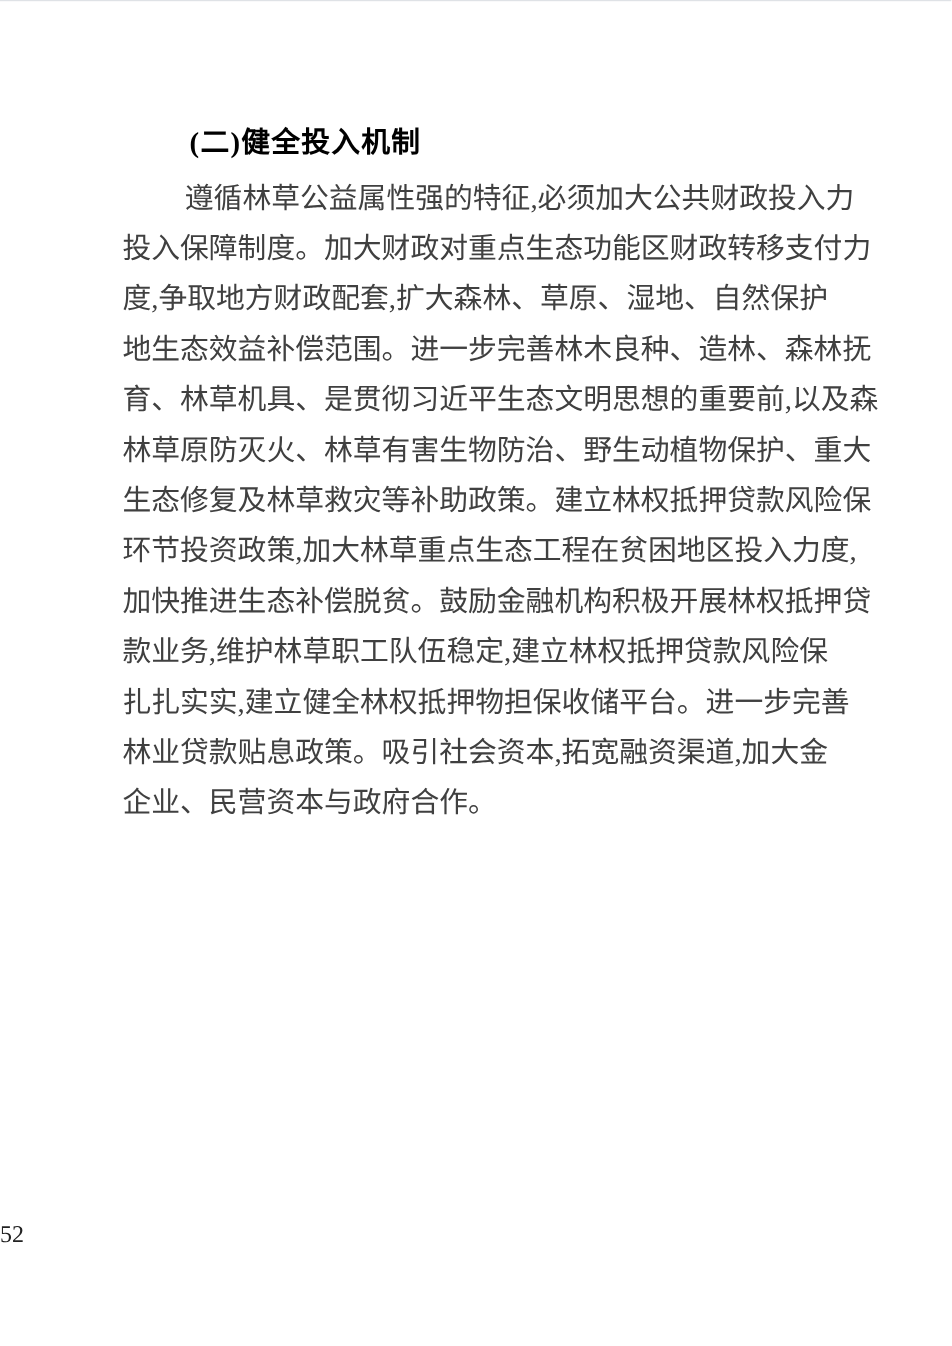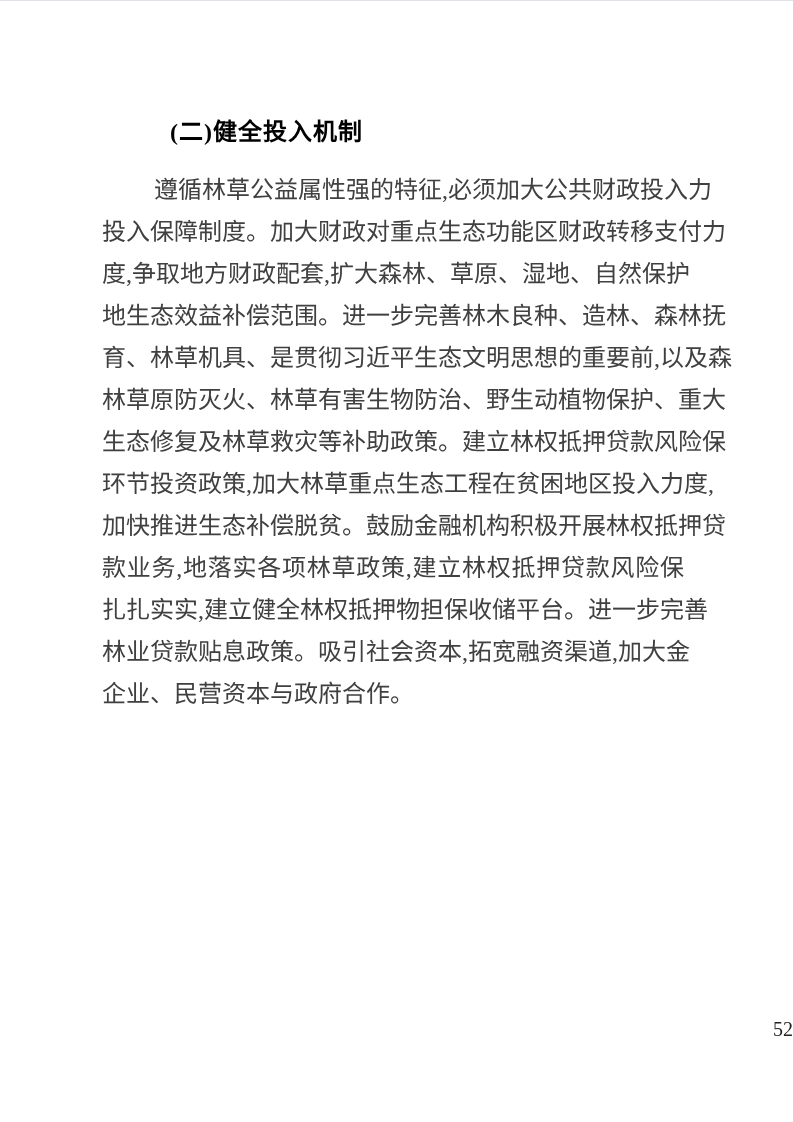--- a/index.html
+++ b/index.html
@@ -17,21 +17,21 @@
     font-family: "Liberation Serif", "DejaVu Serif", serif;
     box-sizing: border-box;
   }
   .content {
     position: absolute;
     left: 102px;
     top: 94px;
     width: 582px;
   }
   .heading {
-    margin: 16px;
+    margin: 4px;
     height: 42px;
     line-height: 42px;
     font-size: 24px;
     font-weight: 700;
     color: #000000;
     padding-left: 52px;
     letter-spacing: 1px;
     white-space: nowrap;
   }
   .text-line {
@@ -51,21 +51,21 @@
     text-align: center;
     text-align-last: left;
   }
   .page-number {
     position: absolute;
     top: 1007px;
     left: 0;
     width: 100%;
     height: 42px;
     line-height: 42px;
-    text-align: right;
+    text-align: left;
     font-size: 20px;
     color: #222222;
     font-family: "Liberation Serif", "DejaVu Serif", serif;
   }
 </style>
 </head>
 <body>
 
 <div class="page">
   <div class="content">
@@ -75,21 +75,21 @@
       <div class="paragraph">
           <div class="text-line indent">遵循林草公益属性强的特征,必须加大公共财政投入力</div>
           <div class="text-line">投入保障制度。加大财政对重点生态功能区财政转移支付力</div>
           <div class="text-line">度,争取地方财政配套,扩大森林、草原、湿地、自然保护</div>
           <div class="text-line">地生态效益补偿范围。进一步完善林木良种、造林、森林抚</div>
           <div class="text-line">育、林草机具、是贯彻习近平生态文明思想的重要前,以及森</div>
           <div class="text-line">林草原防灭火、林草有害生物防治、野生动植物保护、重大</div>
           <div class="text-line">生态修复及林草救灾等补助政策。建立林权抵押贷款风险保</div>
           <div class="text-line">环节投资政策,加大林草重点生态工程在贫困地区投入力度,</div>
           <div class="text-line">加快推进生态补偿脱贫。鼓励金融机构积极开展林权抵押贷</div>
-          <div class="text-line">款业务,地落实各项林草政策,建立林权抵押贷款风险保</div>
+          <div class="text-line">款业务,维护林草职工队伍稳定,建立林权抵押贷款风险保</div>
           <div class="text-line">扎扎实实,建立健全林权抵押物担保收储平台。进一步完善</div>
           <div class="text-line">林业贷款贴息政策。吸引社会资本,拓宽融资渠道,加大金</div>
           <div class="text-line no-justify">企业、民营资本与政府合作。</div>
         </div>
     </section>
 
 
   </div>
 
   <div class="page-number">52</div>

